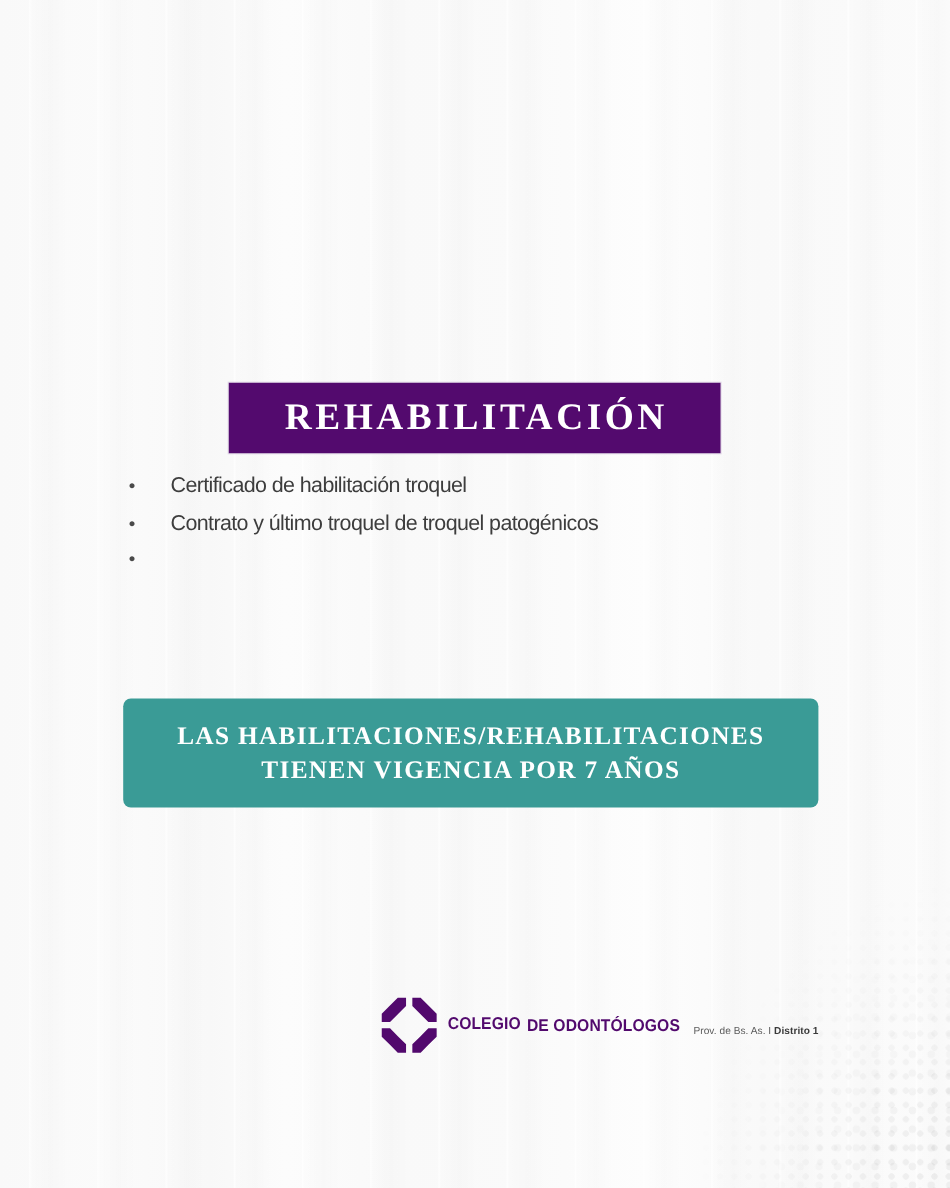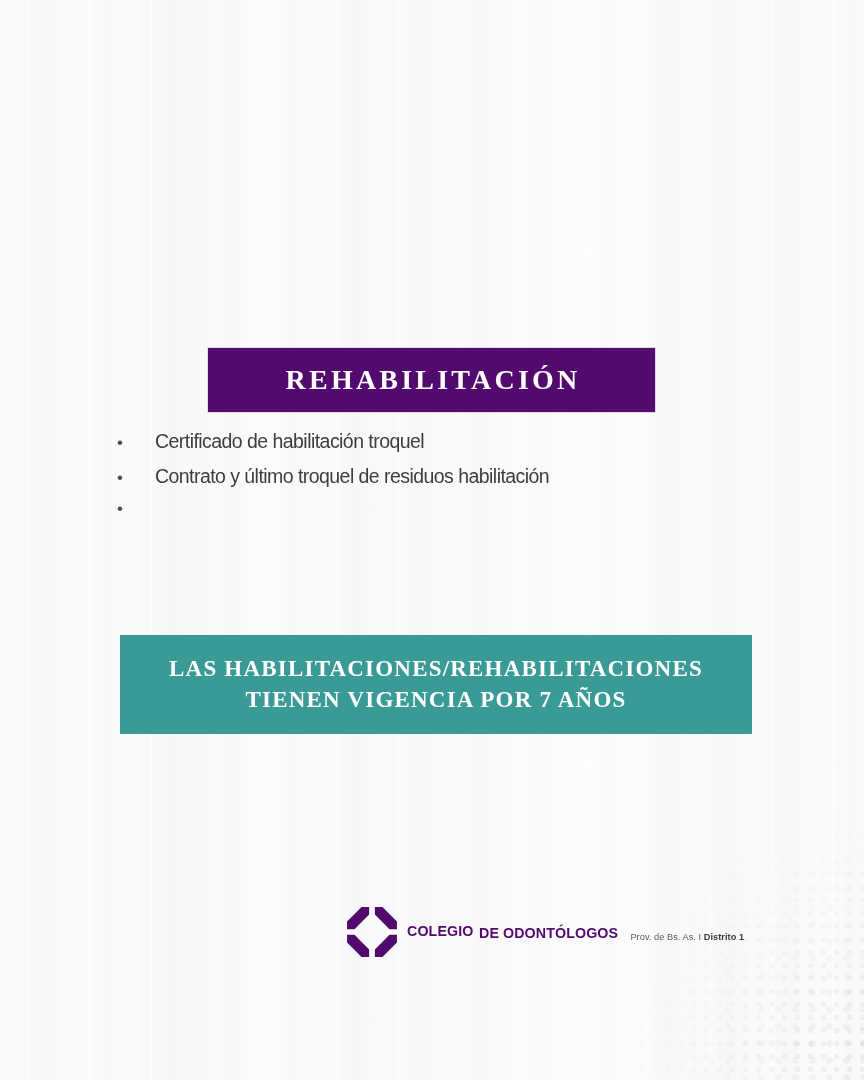--- a/index.html
+++ b/index.html
@@ -80,21 +80,21 @@
     height: 64px;
     background: #530a6e;
     box-shadow: 0 0 0 1px rgba(150,110,170,0.25);
     display: flex;
     align-items: center;
     justify-content: center;
   }
   .title-banner .title-text {
     font-family: "Liberation Serif", "DejaVu Serif", serif;
     font-weight: 700;
-    font-size: 28px;
+    font-size: 34px;
     letter-spacing: 3.2px;
     color: #ffffff;
     white-space: nowrap;
     line-height: 1;
     padding-left: 3px;
   }
 
   
   .bullet-list {
     position: absolute;
@@ -122,29 +122,30 @@
     font-size: 19.5px;
     color: #3d3d3d;
     letter-spacing: -0.55px;
     white-space: nowrap;
     font-weight: 400;
   }
 
   
   .teal-banner {
     position: absolute;
-    left: 120px;
+    left: 112px;
     top: 635px;
     width: 632px;
     height: 99px;
     background: #3a9b96;
     display: flex;
     flex-direction: column;
     align-items: center;
     justify-content: center;
+    border-radius: 7px;
   }
   .teal-line {
     font-family: "Liberation Serif", "DejaVu Serif", serif;
     font-weight: 700;
     font-size: 23px;
     letter-spacing: 1.2px;
     color: #ffffff;
     white-space: nowrap;
     line-height: 1.32;
   }
@@ -211,21 +212,21 @@
 
   <div class="bullet-list">
 
     <div class="bullet-row">
       <span class="bullet-dot">•</span>
       <span class="bullet-text">Certificado de habilitación troquel</span>
     </div>
 
     <div class="bullet-row">
       <span class="bullet-dot">•</span>
-      <span class="bullet-text">Contrato y último troquel de residuos habilitación</span>
+      <span class="bullet-text">Contrato y último troquel de troquel patogénicos</span>
     </div>
 
     <div class="bullet-row">
       <span class="bullet-dot">•</span>
     </div>
 
   </div>
 
   <div class="teal-banner">
     <span class="teal-line">LAS HABILITACIONES/REHABILITACIONES</span>

